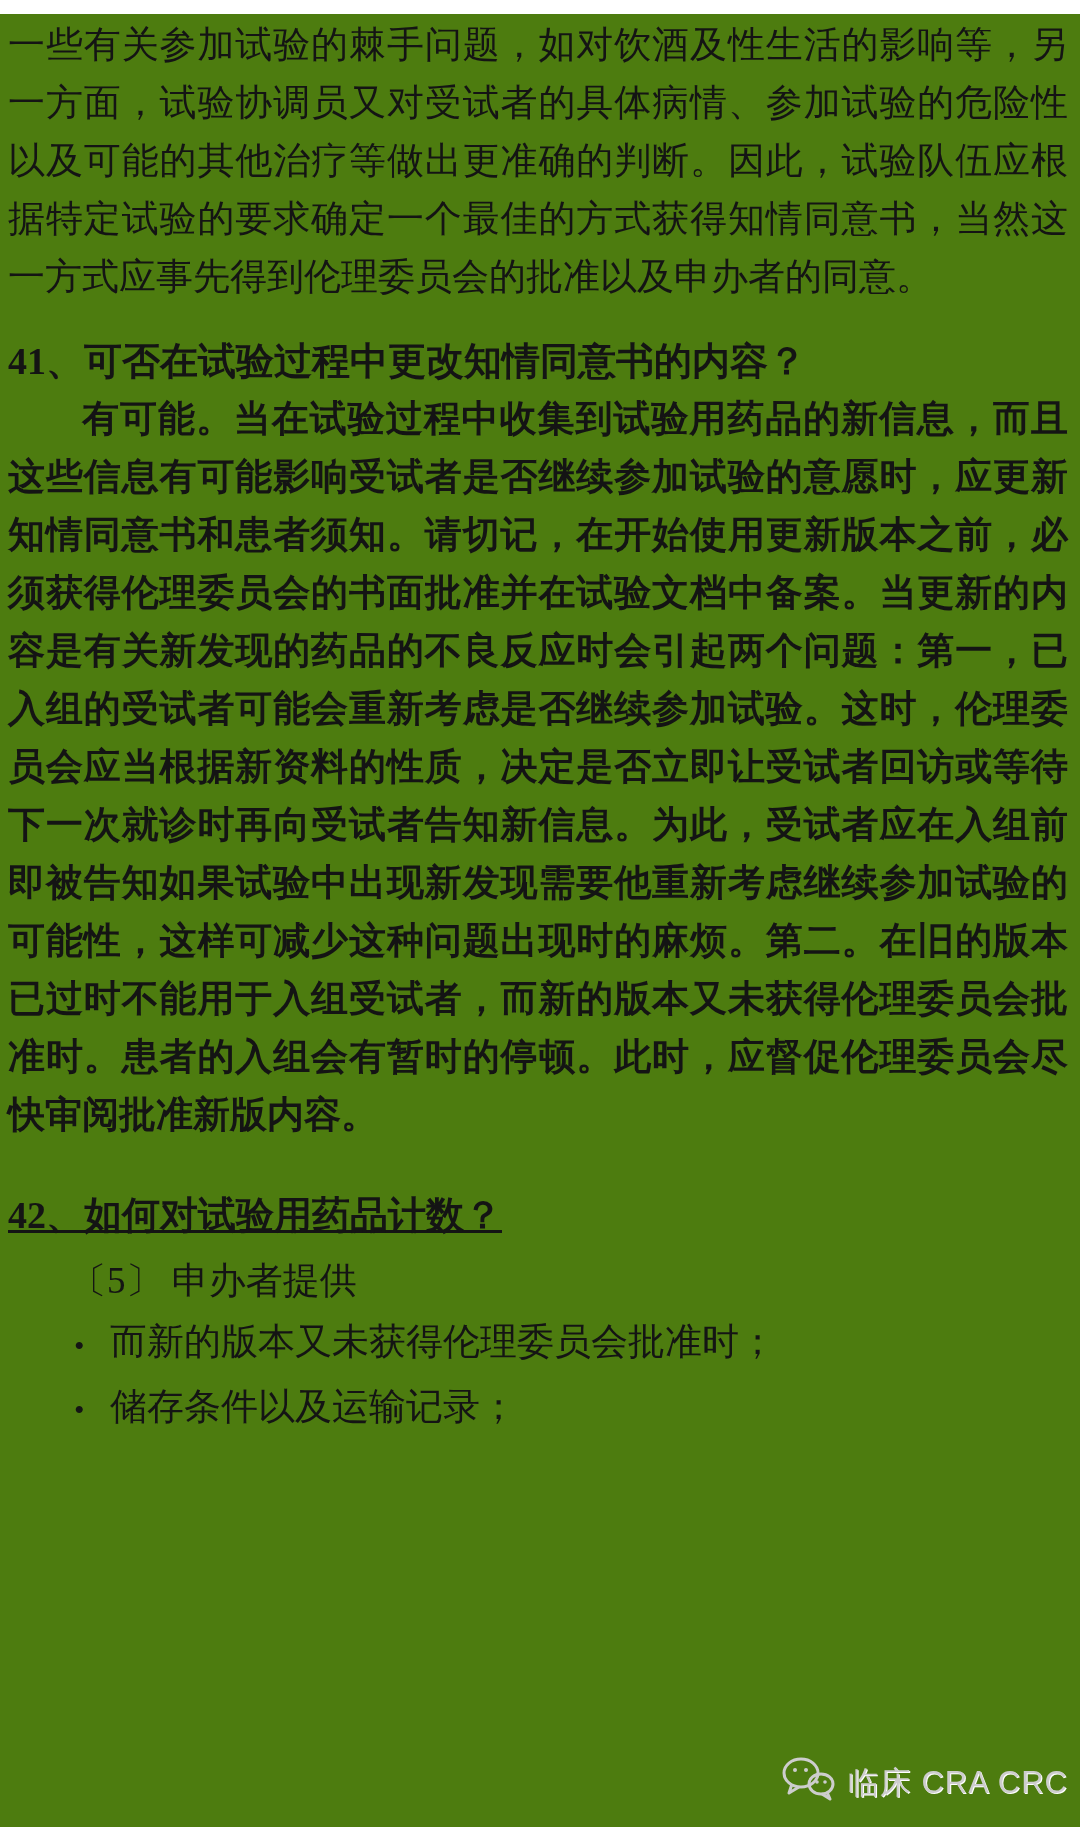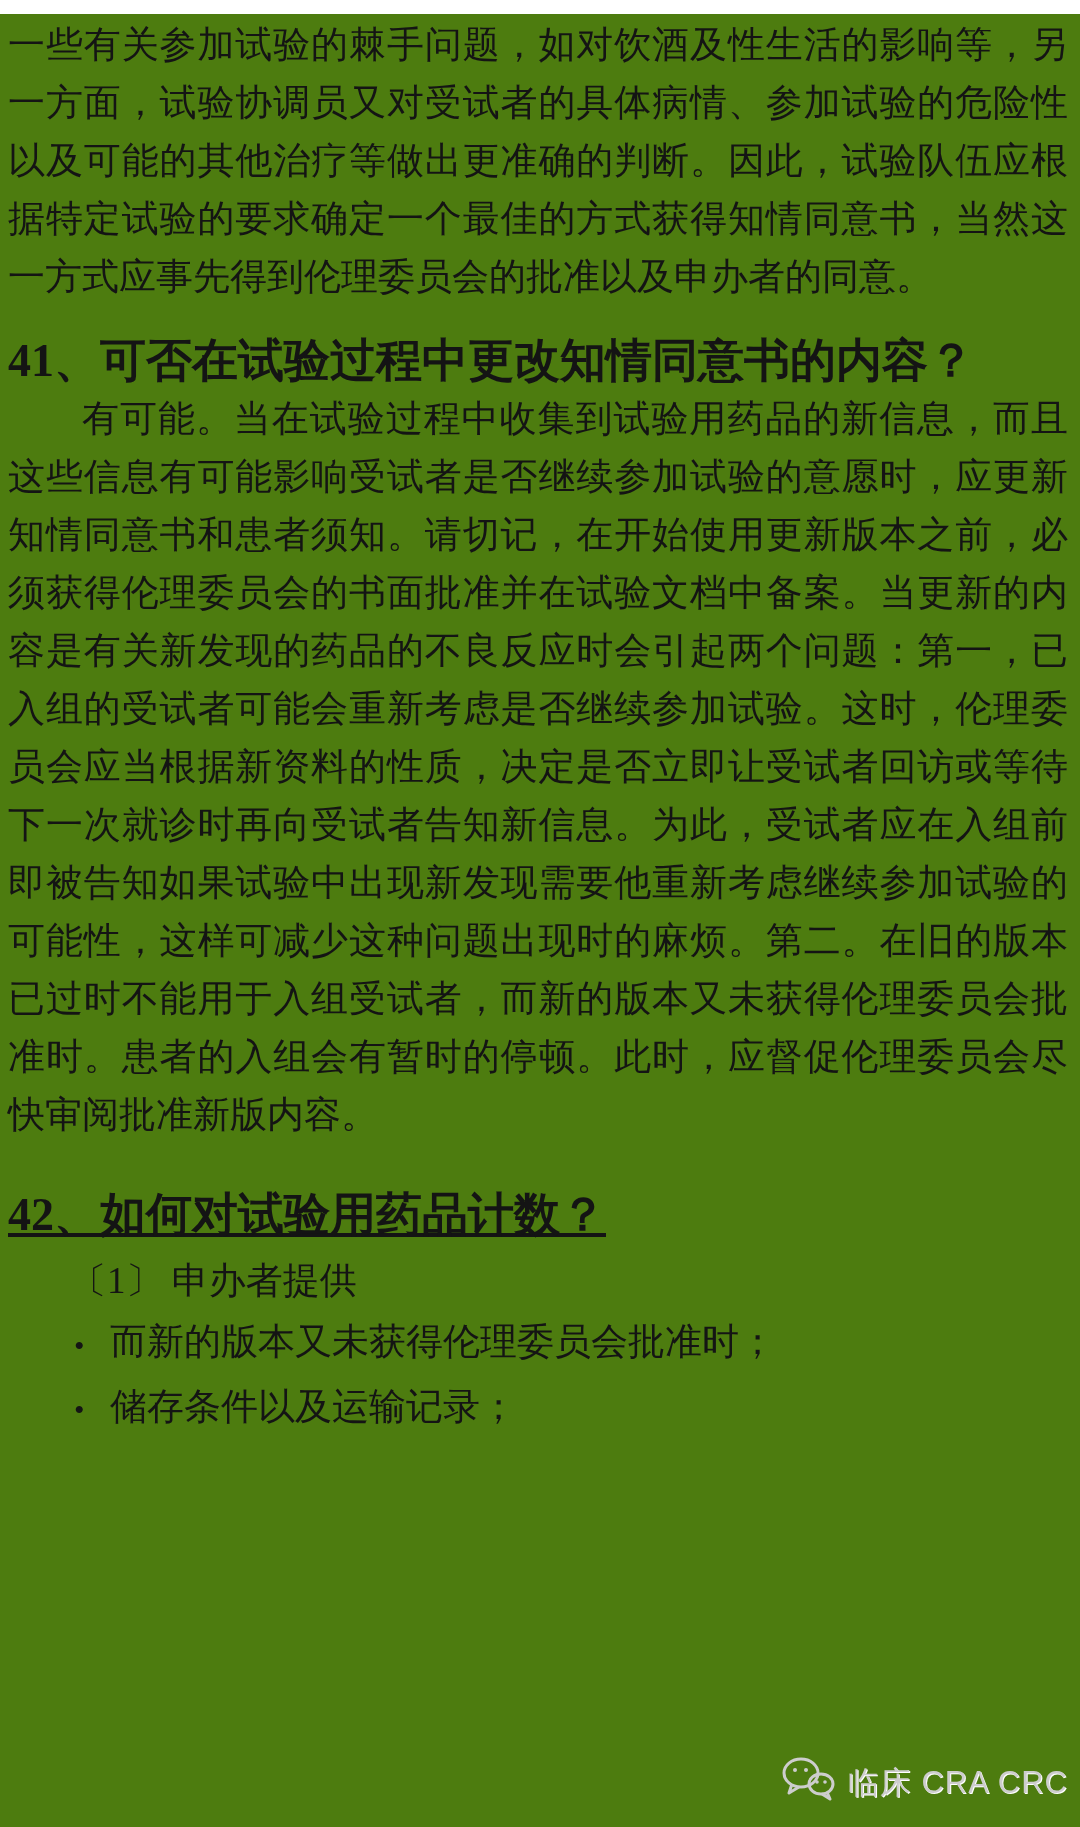--- a/index.html
+++ b/index.html
@@ -19,23 +19,23 @@
     padding: 2px 12px 0 8px;
     box-sizing: border-box;
   }
   .body-par {
     font-size: 37px;
     line-height: 58px;
     text-align: justify;
     text-justify: inter-ideograph;
     margin: 0;
   }
-  .indent { text-indent: 2em; }
+  .indent { text-indent: 2em; font-weight: bold; }
   .q-heading {
-    font-size: 46px;
+    font-size: 38px;
     line-height: 58px;
     font-weight: bold;
     margin: 26px 0 0 0;
   }
   .q-heading.second { margin-top: 42px; text-decoration: underline; }
   .answer { margin: 0; }
   .label-line {
     font-size: 37px;
     line-height: 58px;
     margin: 8px 0 0 0;
@@ -91,21 +91,21 @@
 
     <p class="body-par">一些有关参加试验的棘手问题，如对饮酒及性生活的影响等，另一方面，试验协调员又对受试者的具体病情、参加试验的危险性以及可能的其他治疗等做出更准确的判断。因此，试验队伍应根据特定试验的要求确定一个最佳的方式获得知情同意书，当然这一方式应事先得到伦理委员会的批准以及申办者的同意。</p>
 
     <h2 class="q-heading">41、可否在试验过程中更改知情同意书的内容？</h2>
 
     <p class="body-par indent answer">有可能。当在试验过程中收集到试验用药品的新信息，而且这些信息有可能影响受试者是否继续参加试验的意愿时，应更新知情同意书和患者须知。请切记，在开始使用更新版本之前，必须获得伦理委员会的书面批准并在试验文档中备案。当更新的内容是有关新发现的药品的不良反应时会引起两个问题：第一，已入组的受试者可能会重新考虑是否继续参加试验。这时，伦理委员会应当根据新资料的性质，决定是否立即让受试者回访或等待下一次就诊时再向受试者告知新信息。为此，受试者应在入组前即被告知如果试验中出现新发现需要他重新考虑继续参加试验的可能性，这样可减少这种问题出现时的麻烦。第二。在旧的版本已过时不能用于入组受试者，而新的版本又未获得伦理委员会批准时。患者的入组会有暂时的停顿。此时，应督促伦理委员会尽快审阅批准新版内容。</p>
 
     <h2 class="q-heading second">42、如何对试验用药品计数？</h2>
 
 
-    <p class="label-line">〔1〕 申办者提供</p>
+    <p class="label-line">〔5〕 申办者提供</p>
 
     <ul class="doc-list">
       <li>
         <span class="bullet">•</span><span>而新的版本又未获得伦理委员会批准时；</span>
       </li>
       <li>
         <span class="bullet">•</span><span>储存条件以及运输记录；</span>
       </li>
 
     </ul>

